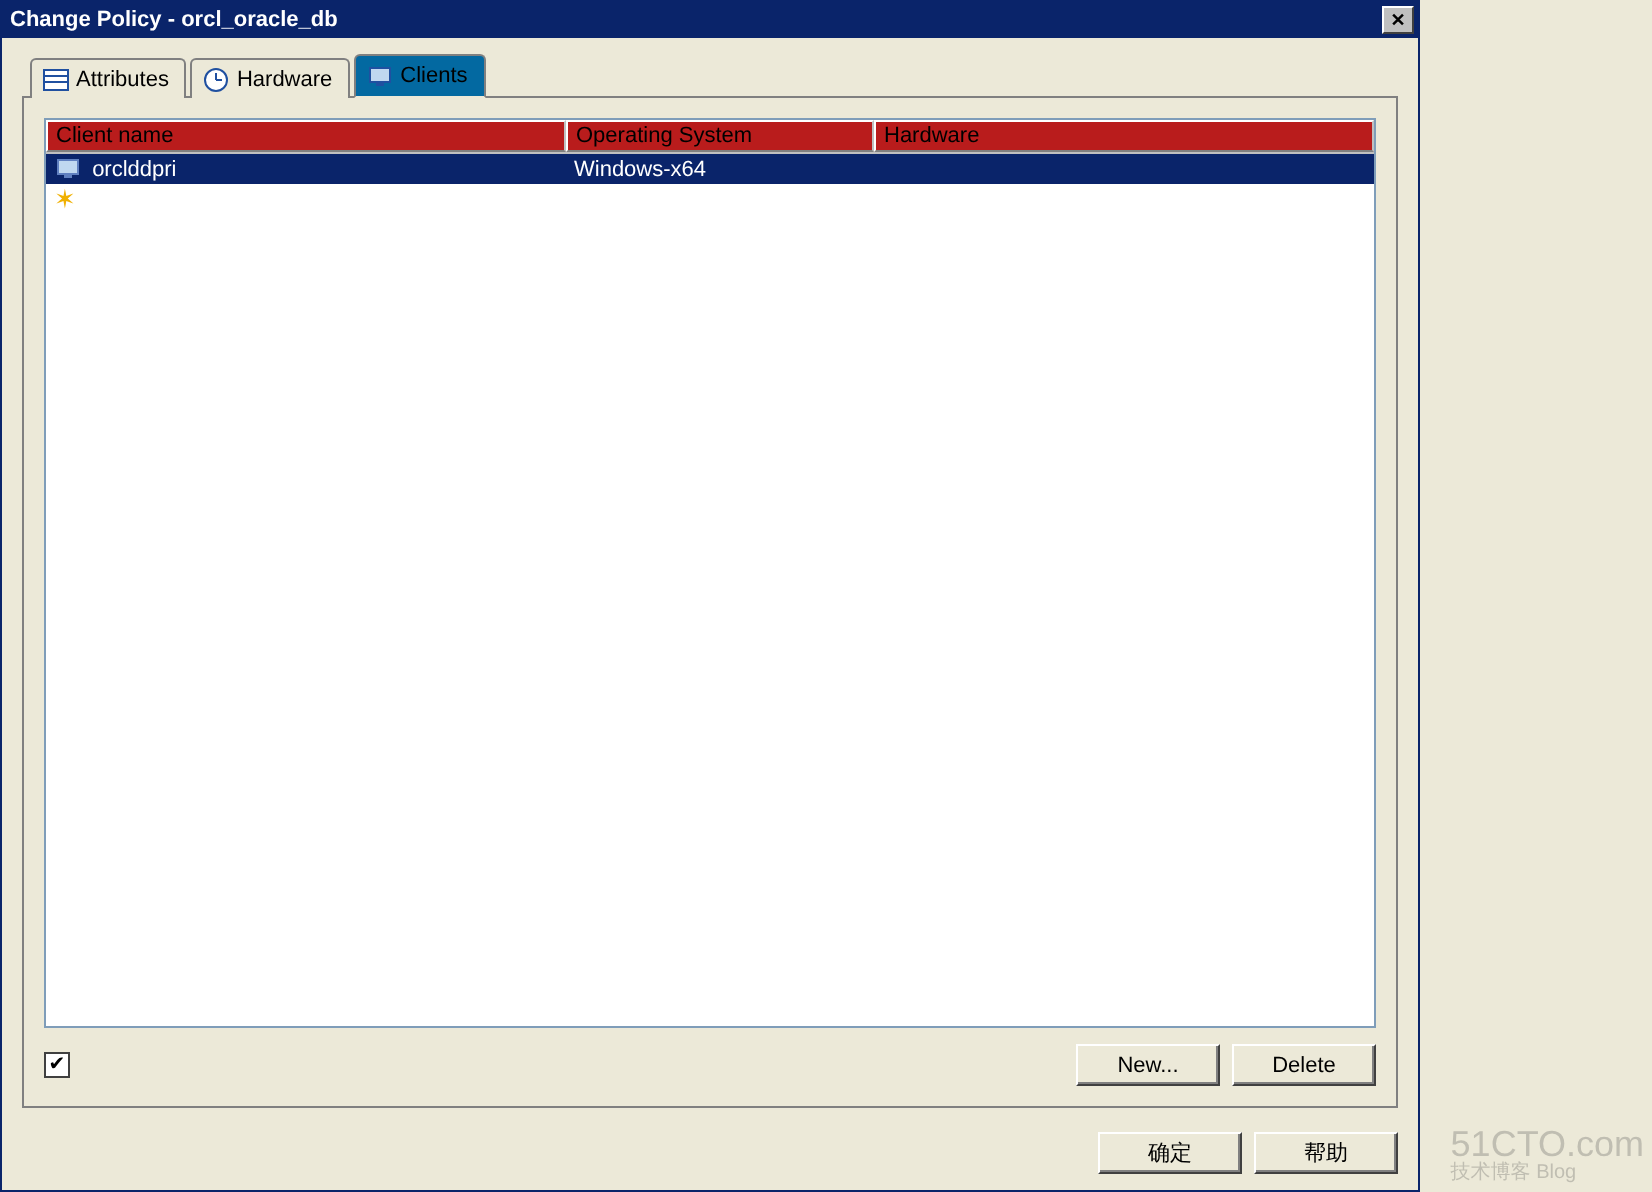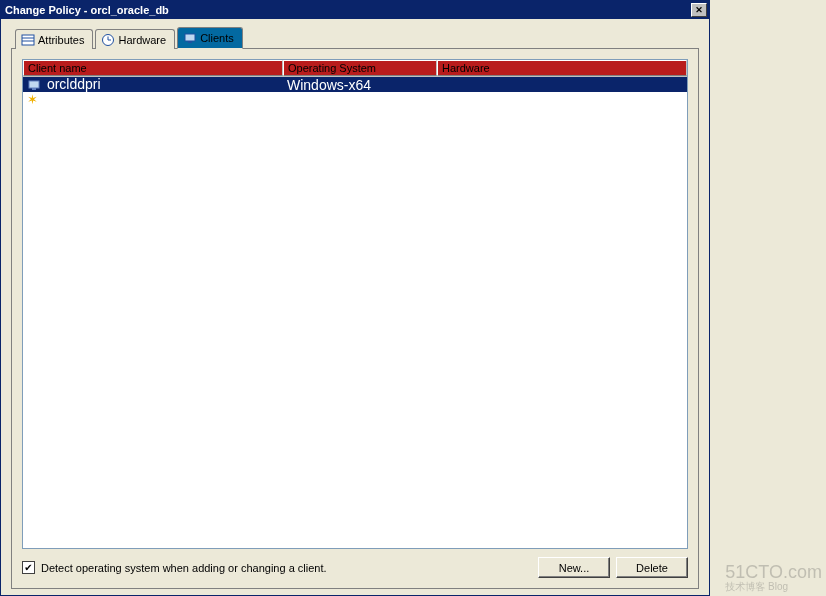--- a/index.html
+++ b/index.html
@@ -112,21 +112,21 @@
     height:15px;
     align-items:center;
   }
   .lv-row.selected {
     background:#0a246a;
     color:#fff;
   }
   .lv-cell {
     padding:0 4px;
     overflow:hidden; white-space:nowrap;
-    font-size:14px;
+    font-size:11px;
   }
   .lv-icon {
     width:14px; height:14px;
     display:inline-block;
     margin-right:2px;
     vertical-align:middle;
   }
   .newrow-star {
     color:#f0b000;
     font-size:13px;
@@ -251,28 +251,31 @@
             <div class="lv-cell c2">Windows-x64</div>
           </div>
           <div class="lv-row">
             <span class="newrow-star">✶</span>
           </div>
         </div>
       </div>
 
       <div class="footer-row">
         <span class="cb">✔</span>
-        <span>Detect operating system when adding or changing a client.</span>
         <span class="spacer"></span>
         <div class="btn">New...</div>
         <div class="btn">Delete</div>
       </div>
 
     </div>
   </div>
 
+  <div class="bottom-buttons">
+    <div class="btn">确定</div>
+    <div class="btn">帮助</div>
+  </div>
 
   <div class="watermark">
     <span>51CTO.com</span>
     <span class="sub">技术博客  Blog</span>
   </div>
 
 </div>
 
 </body></html>

